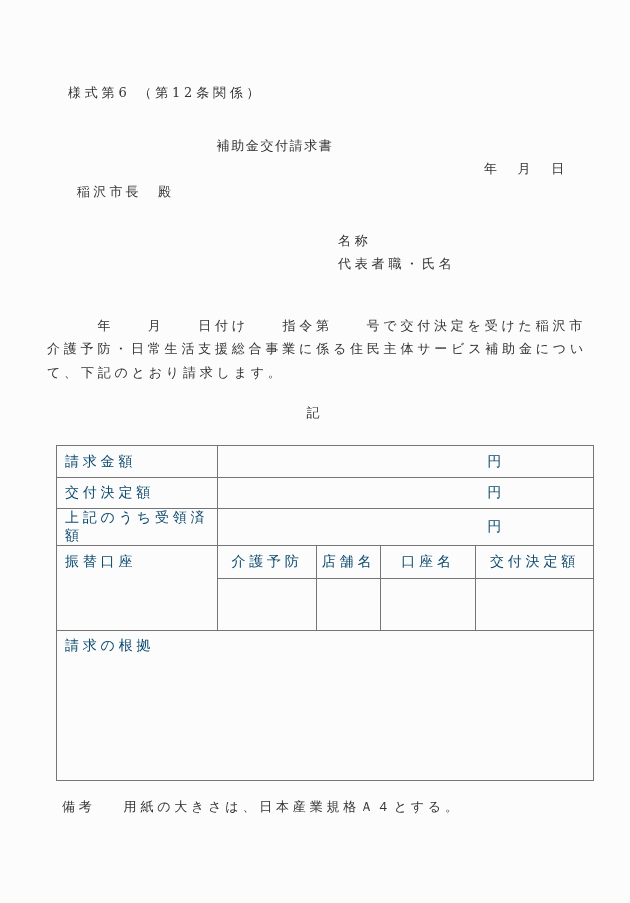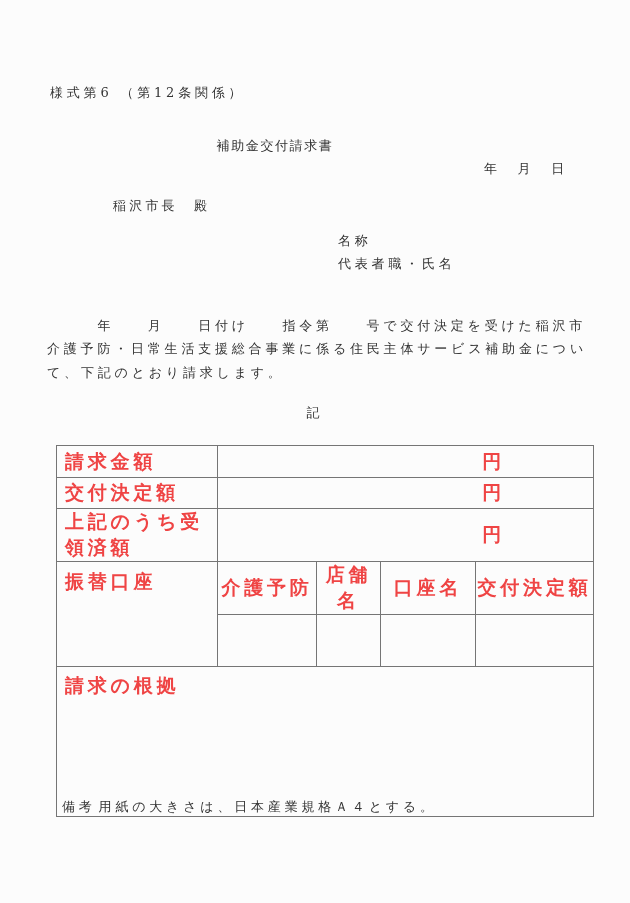--- a/index.html
+++ b/index.html
@@ -13,41 +13,40 @@
     height: 903px;
     background: #fcfcfc;
     font-family: "DejaVu Serif", "Liberation Serif", serif;
     color: #333333;
     font-size: 13px;
     overflow: hidden;
   }
   .abs { position: absolute; }
 
   .form-number {
-    left: 50px; top: 84px;
+    left: 68px; top: 84px;
     letter-spacing: 3.8px;
     white-space: nowrap;
   }
   .doc-title {
     left: 0; top: 137px; width: 550px;
     text-align: center;
     letter-spacing: 1.6px;
     white-space: nowrap;
   }
   .date-line {
     right: 62px; top: 160px;
     letter-spacing: 3.8px;
     white-space: nowrap;
     text-align: right;
   }
   .addressee {
-    left: 77px; top: 197px;
+    left: 77px; top: 183px;
     letter-spacing: 3.2px;
     white-space: nowrap;
-    margin-left: 36px;
   }
   .applicant {
     left: 338px; top: 229px;
     letter-spacing: 3.8px;
     line-height: 23px;
     white-space: nowrap;
   }
   .body-text {
     left: 47px; top: 314px; width: 545px;
     letter-spacing: 3.8px;
@@ -58,23 +57,22 @@
     left: 0; top: 404px; width: 630px;
     text-align: center;
     letter-spacing: 3.8px;
   }
   .main-table {
     left: 56px; top: 445px;
     border-collapse: collapse;
     table-layout: fixed;
     width: 537px;
     letter-spacing: 3.8px;
-    font-size: 19px;
-    color: #ef4444;
-    font-weight: bold;
+    font-size: 14px;
+    color: #0c4a6e;
   }
   .main-table td {
     border: 1px solid #757575;
     padding: 0;
     vertical-align: middle;
     box-sizing: border-box;
   }
   .main-table td.lbl {
     padding-left: 8px;
     text-align: left;
@@ -102,21 +100,21 @@
   tr.r3 { height: 29px; }
   tr.r4 { height: 33px; }
   tr.r5 { height: 52px; }
   tr.r6 { height: 150px; }
 
   .remark {
     left: 62px; top: 798px;
     letter-spacing: 3.8px;
     white-space: nowrap;
   }
-  .remark .remark-text { margin-left: 3px; }
+  .remark .remark-text { margin-left: 28px; }
 </style>
 </head>
 <body>
 
 <div class="page">
 
   <div class="abs form-number">様式第6 （第12条関係）</div>
 
   <div class="abs doc-title">補助金交付請求書</div>
 

